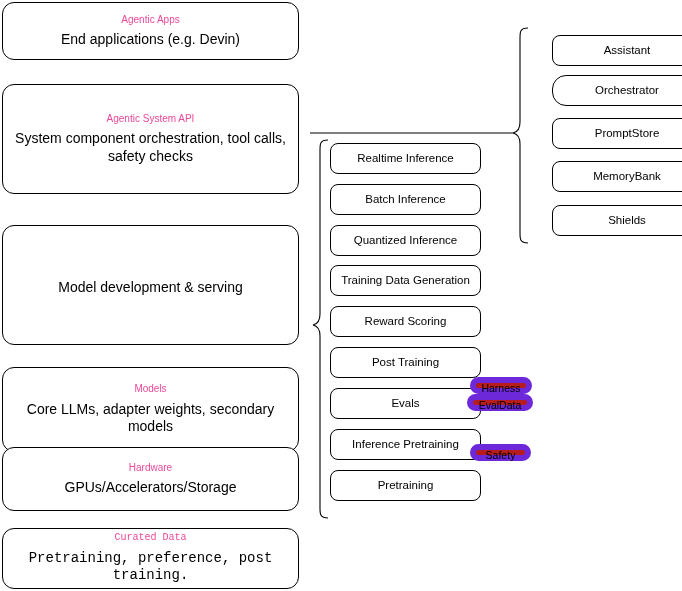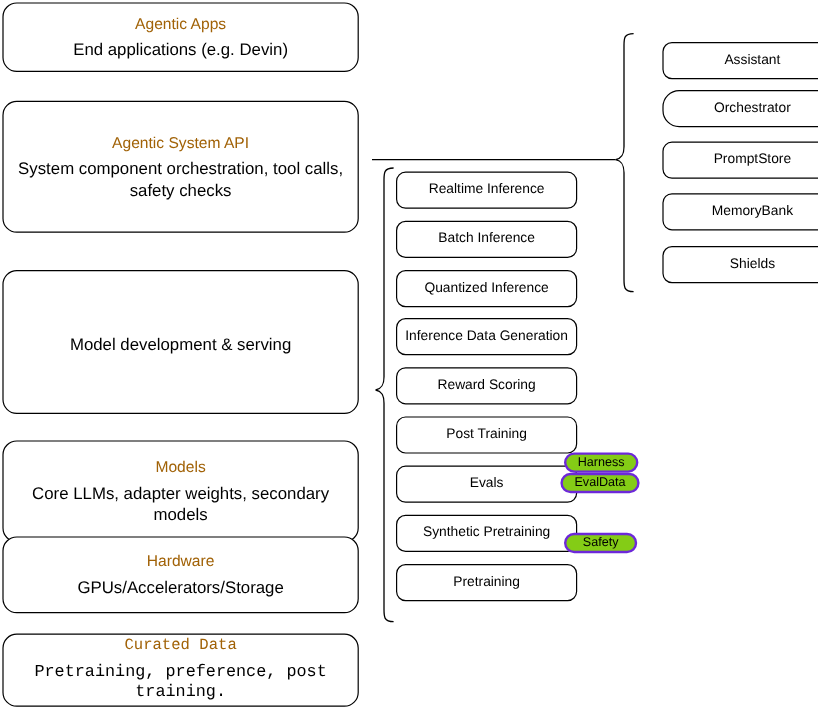--- a/index.html
+++ b/index.html
@@ -33,22 +33,22 @@
     text-align: center;
     line-height: 1.25;
   }
   
   .stack-card {
     border-radius: 12px;
     left: 2px;
     width: 297px;
   }
   .stack-title {
-    font-size: 13px;
-    color: #a16207;
+    font-size: 10px;
+    color: #ec4899;
   }
   .stack-sub {
     font-size: 14px;
     color: #000000;
     margin-top: 5px;
   }
   
   .pill {
     border-radius: 8px;
     font-size: 11.5px;
@@ -59,27 +59,27 @@
     width: 151px;
   }
   .right-pill {
     left: 552px;
     width: 150px;
   }
   
   .chip {
     position: absolute;
     box-sizing: border-box;
-    border: 2px solid #6d28d9;
-    background: #84cc16;
+    border: 6px solid #6d28d9;
+    background: #b91c1c;
     border-radius: 11px;
     height: 17px;
     font-size: 10.5px;
     display: flex;
-    align-items: center;
+    align-items: flex-start;
     justify-content: center;
     text-align: center;
     line-height: 1;
     z-index: 5;
   }
   svg.overlay {
     position: absolute;
     left: 0; top: 0;
     width: 682px;
     height: 591px;
@@ -129,33 +129,33 @@
   <div class="node pill mid-pill" style="top:143px;">
     <span>Realtime Inference</span>
   </div>
   <div class="node pill mid-pill" style="top:184px;">
     <span>Batch Inference</span>
   </div>
   <div class="node pill mid-pill" style="top:225px;">
     <span>Quantized Inference</span>
   </div>
   <div class="node pill mid-pill" style="top:265px;">
-    <span>Inference Data Generation</span>
+    <span>Training Data Generation</span>
   </div>
   <div class="node pill mid-pill" style="top:306px;">
     <span>Reward Scoring</span>
   </div>
   <div class="node pill mid-pill" style="top:347px;">
     <span>Post Training</span>
   </div>
   <div class="node pill mid-pill" style="top:388px;">
     <span>Evals</span>
   </div>
   <div class="node pill mid-pill" style="top:429px;">
-    <span>Synthetic Pretraining</span>
+    <span>Inference Pretraining</span>
   </div>
   <div class="node pill mid-pill" style="top:470px;">
     <span>Pretraining</span>
   </div>
 
   <div class="chip" style="left:470px; top:377px; width:62px;">
     <span>Harness</span>
   </div>
   <div class="chip" style="left:467px; top:394px; width:66px;">
     <span>EvalData</span>

